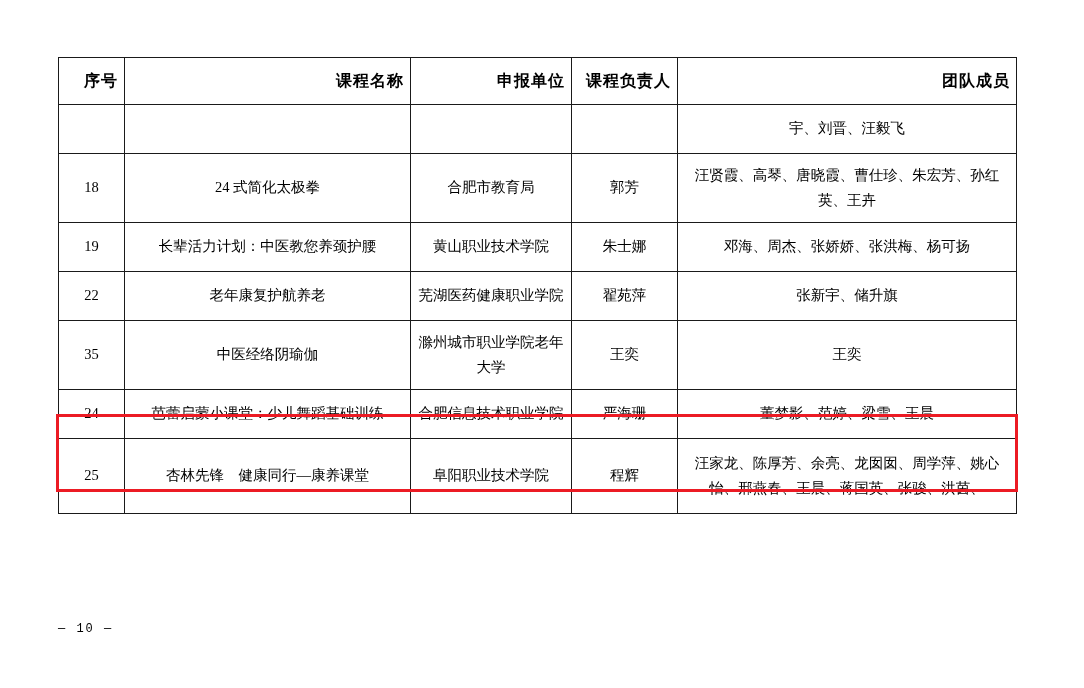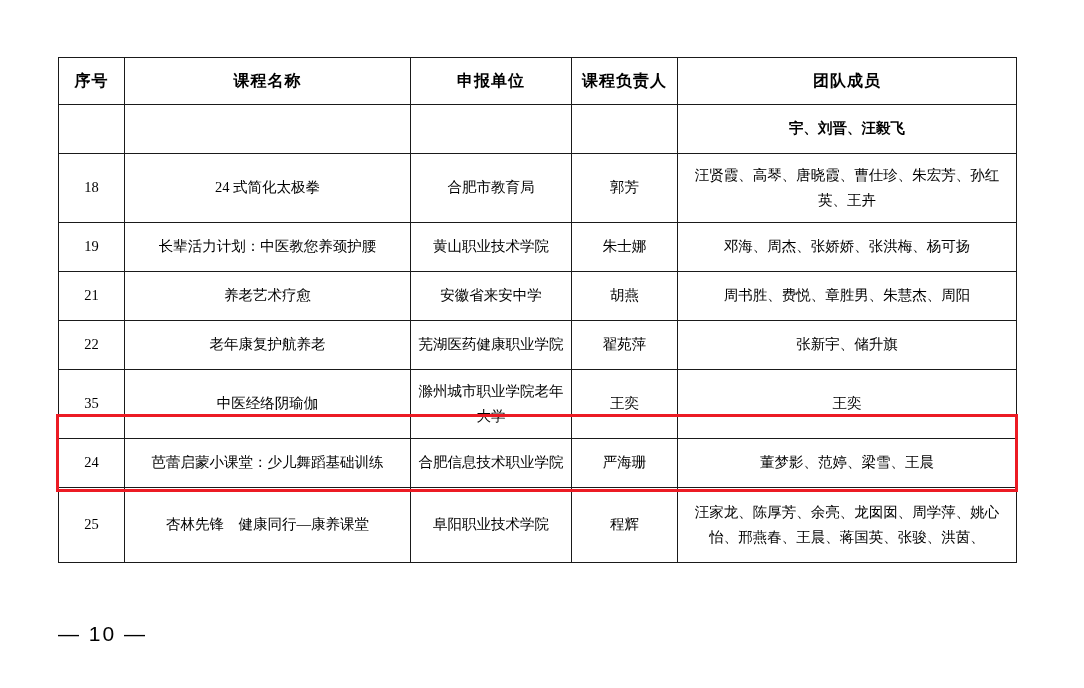--- a/index.html
+++ b/index.html
@@ -42,29 +42,30 @@
     font-size: 14.5px;
     line-height: 1.75;
     font-weight: normal;
     word-break: break-all;
   }
   table.doc-table thead th {
     font-weight: bold;
     font-size: 16px;
     height: 38px;
     letter-spacing: 1px;
+    text-align: right;
   }
   
   col.c0 { width: 66px; }
   col.c1 { width: 286px; }
   col.c2 { width: 161px; }
   col.c3 { width: 106px; }
   col.c4 { width: 339px; }
 
-  tr.r-spacer td { height: 40px; font-weight: bold; }
+  tr.r-spacer td { height: 40px; }
   tr.r-tall td { height: 60px; }
   tr.r-normal td { height: 40px; }
   tr.r-high td { height: 66px; }
 
   .cell-multi {
     line-height: 1.85;
   }
 
   
   .hl-box {
@@ -72,24 +73,24 @@
     border: 3px solid #ec1b24;
     box-sizing: border-box;
     pointer-events: none;
   }
 
   .page-number {
     position: absolute;
     left: 58px;
     top: 622px;
     width: 220px;
-    font-size: 21px;
+    font-size: 12px;
     letter-spacing: 2px;
     text-align: left;
-    font-family: Liberation Sans, sans-serif;
+    font-family: Liberation Mono, monospace;
   }
 </style>
 </head>
 <body>
 
 <div class="page">
 
   <div class="table-wrap">
     <table class="doc-table">
       <colgroup>
@@ -124,27 +125,20 @@
           <td class="cell-multi">汪贤霞、高琴、唐晓霞、曹仕珍、朱宏芳、孙红英、王卉</td>
         </tr>
         <tr class="r-normal">
           <td>19</td>
           <td>长辈活力计划：中医教您养颈护腰</td>
           <td>黄山职业技术学院</td>
           <td>朱士娜</td>
           <td class="cell-multi">邓海、周杰、张娇娇、张洪梅、杨可扬</td>
         </tr>
         <tr class="r-normal">
-          <td>21</td>
-          <td>养老艺术疗愈</td>
-          <td>安徽省来安中学</td>
-          <td>胡燕</td>
-          <td class="cell-multi">周书胜、费悦、章胜男、朱慧杰、周阳</td>
-        </tr>
-        <tr class="r-normal">
           <td>22</td>
           <td>老年康复护航养老</td>
           <td>芜湖医药健康职业学院</td>
           <td>翟苑萍</td>
           <td class="cell-multi">张新宇、储升旗</td>
         </tr>
         <tr class="r-tall">
           <td>35</td>
           <td>中医经络阴瑜伽</td>
           <td>滁州城市职业学院老年大学</td>

